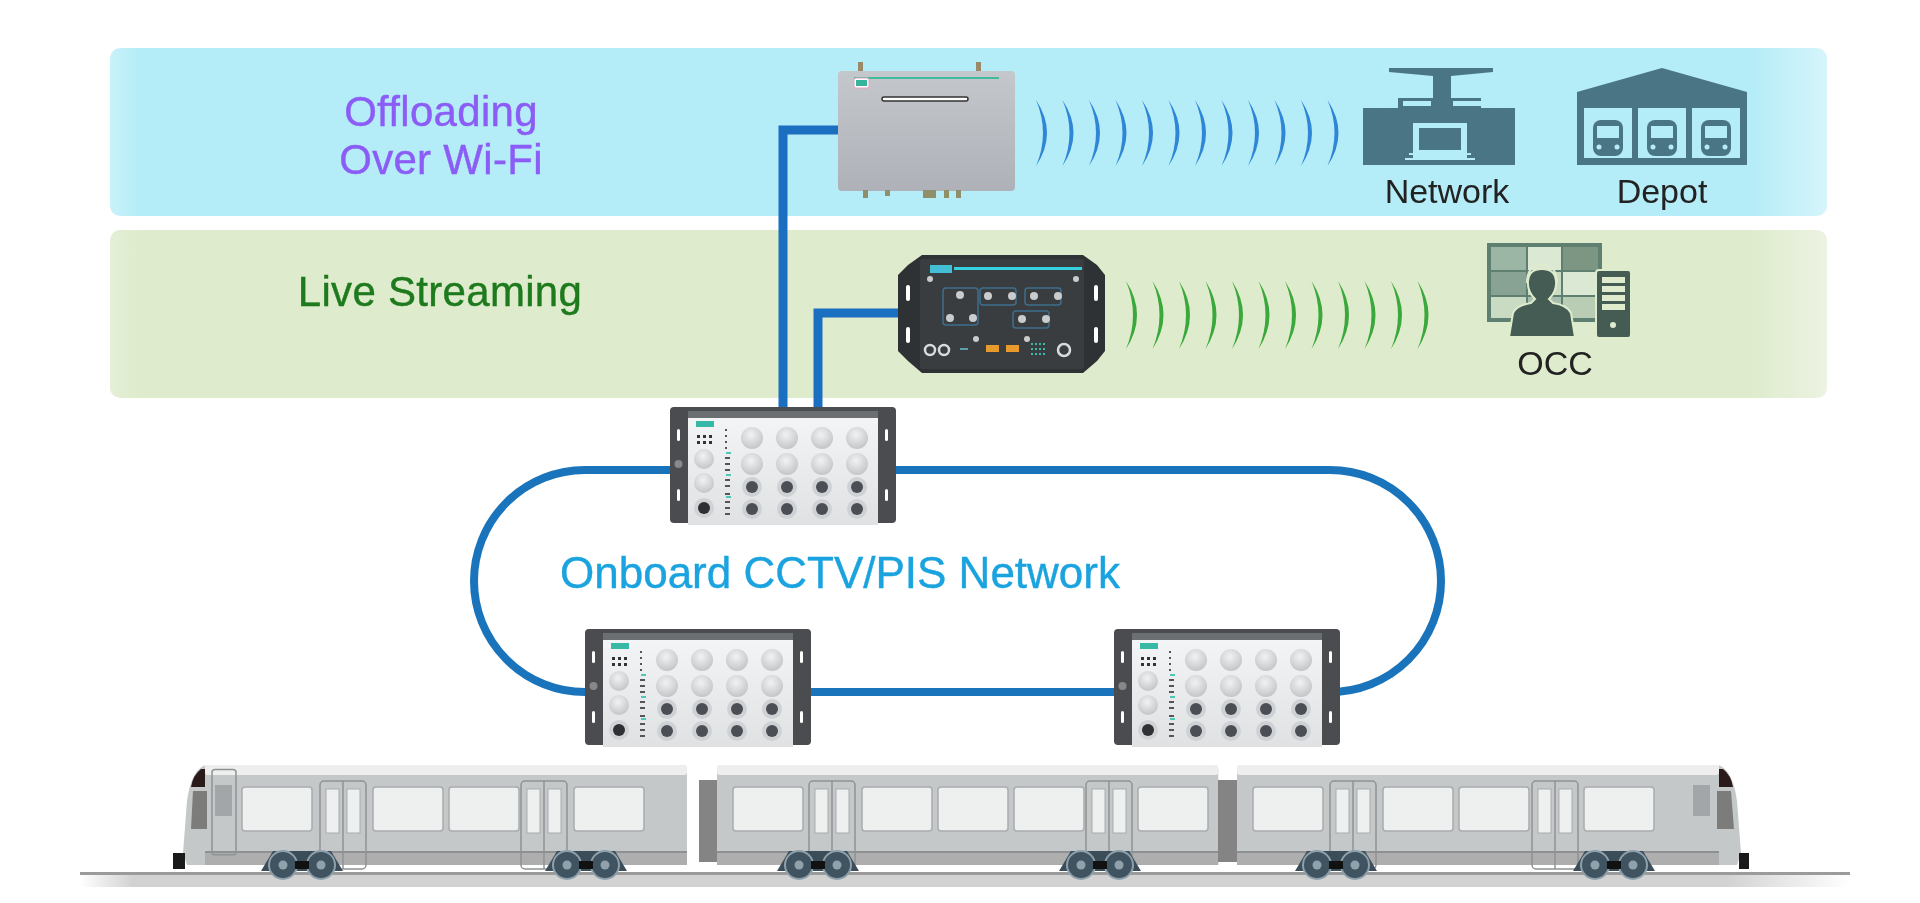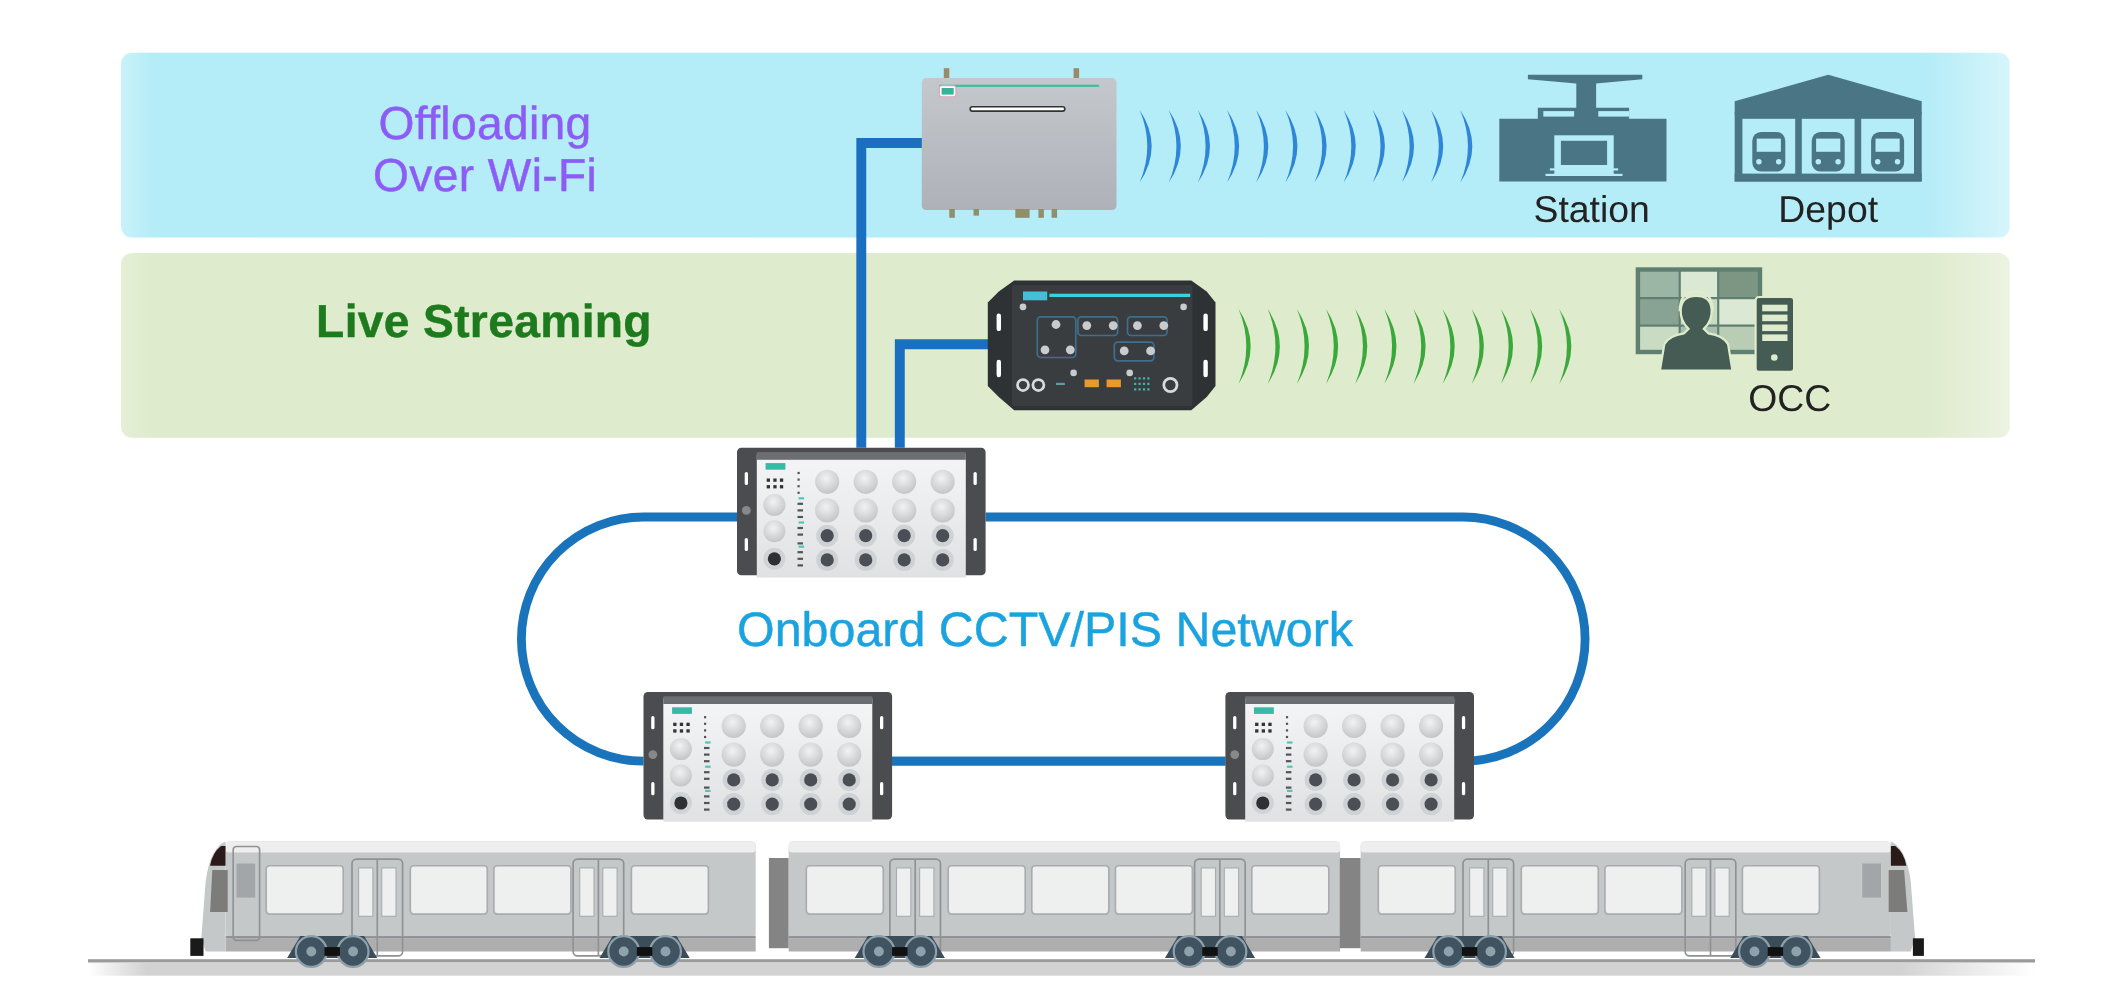--- a/index.html
+++ b/index.html
@@ -2,23 +2,23 @@
 <html><head>
 <meta charset="utf-8">
 <style>
   html,body{margin:0;padding:0;background:#ffffff;}
   body{width:1920px;height:903px;position:relative;overflow:hidden;font-family:"Liberation Sans",sans-serif;}
   .panel{position:absolute;left:110px;width:1717px;height:168px;border-radius:10px;}
   #panel-wifi{top:48px;background:linear-gradient(90deg,#c9f2fa 0px,#b4ecf7 30px,#b4ecf7 1640px,#d6f5fb 1717px);}
   #panel-cell{top:230px;background:linear-gradient(90deg,#e4efd6 0px,#deebcc 30px,#deebcc 1640px,#ecf3e2 1717px);}
   .label{position:absolute;width:400px;text-align:center;font-size:42px;line-height:48px;font-weight:400;-webkit-text-stroke:0.4px currentColor;letter-spacing:0.3px;}
   #label-wifi{left:241px;top:88px;color:#8b5cf6;}
-  #label-cell{left:240px;top:268px;color:#1d7a1d;font-weight:bold;}
+  #label-cell{left:240px;top:268px;color:#1d7a1d;}
   .site-label{position:absolute;font-size:34px;color:#222;text-align:center;width:220px;}
-  #network-label{position:absolute;left:560px;top:548px;width:780px;text-align:center;font-size:44px;color:#1aa3df;-webkit-text-stroke:0.4px #1aa3df;}
+  #network-label{position:absolute;left:560px;top:548px;width:780px;text-align:left;font-size:44px;color:#1aa3df;-webkit-text-stroke:0.4px #1aa3df;}
   svg{position:absolute;left:0;top:0;}
 </style>
 </head>
 <body>
 
 <div class="panel" id="panel-wifi"></div>
 <div class="panel" id="panel-cell"></div>
 
 <div class="label" id="label-wifi">
   <div>Offloading</div>
@@ -375,16 +375,16 @@
       <use href="#window" x="146" y="22"></use>
       <use href="#window" x="222" y="22"></use>
       <use href="#door" x="295" y="16"></use>
       <use href="#window" x="347" y="22"></use>
       <use href="#bogie" x="70" y="0"></use>
       <use href="#bogie" x="348" y="0"></use>
     </g>
   </g>
 </svg>
 
-<div class="site-label" style="left:1337px;top:172px;">Station</div>
+<div class="site-label" style="left:1337px;top:172px;">Network</div>
 <div class="site-label" style="left:1552px;top:172px;">Depot</div>
-<div class="site-label" style="left:1517px;top:344px;">OCC</div>
+<div class="site-label" style="left:1445px;top:344px;">OCC</div>
 <div id="network-label">Onboard CCTV/PIS Network</div>
 
 </body></html>

